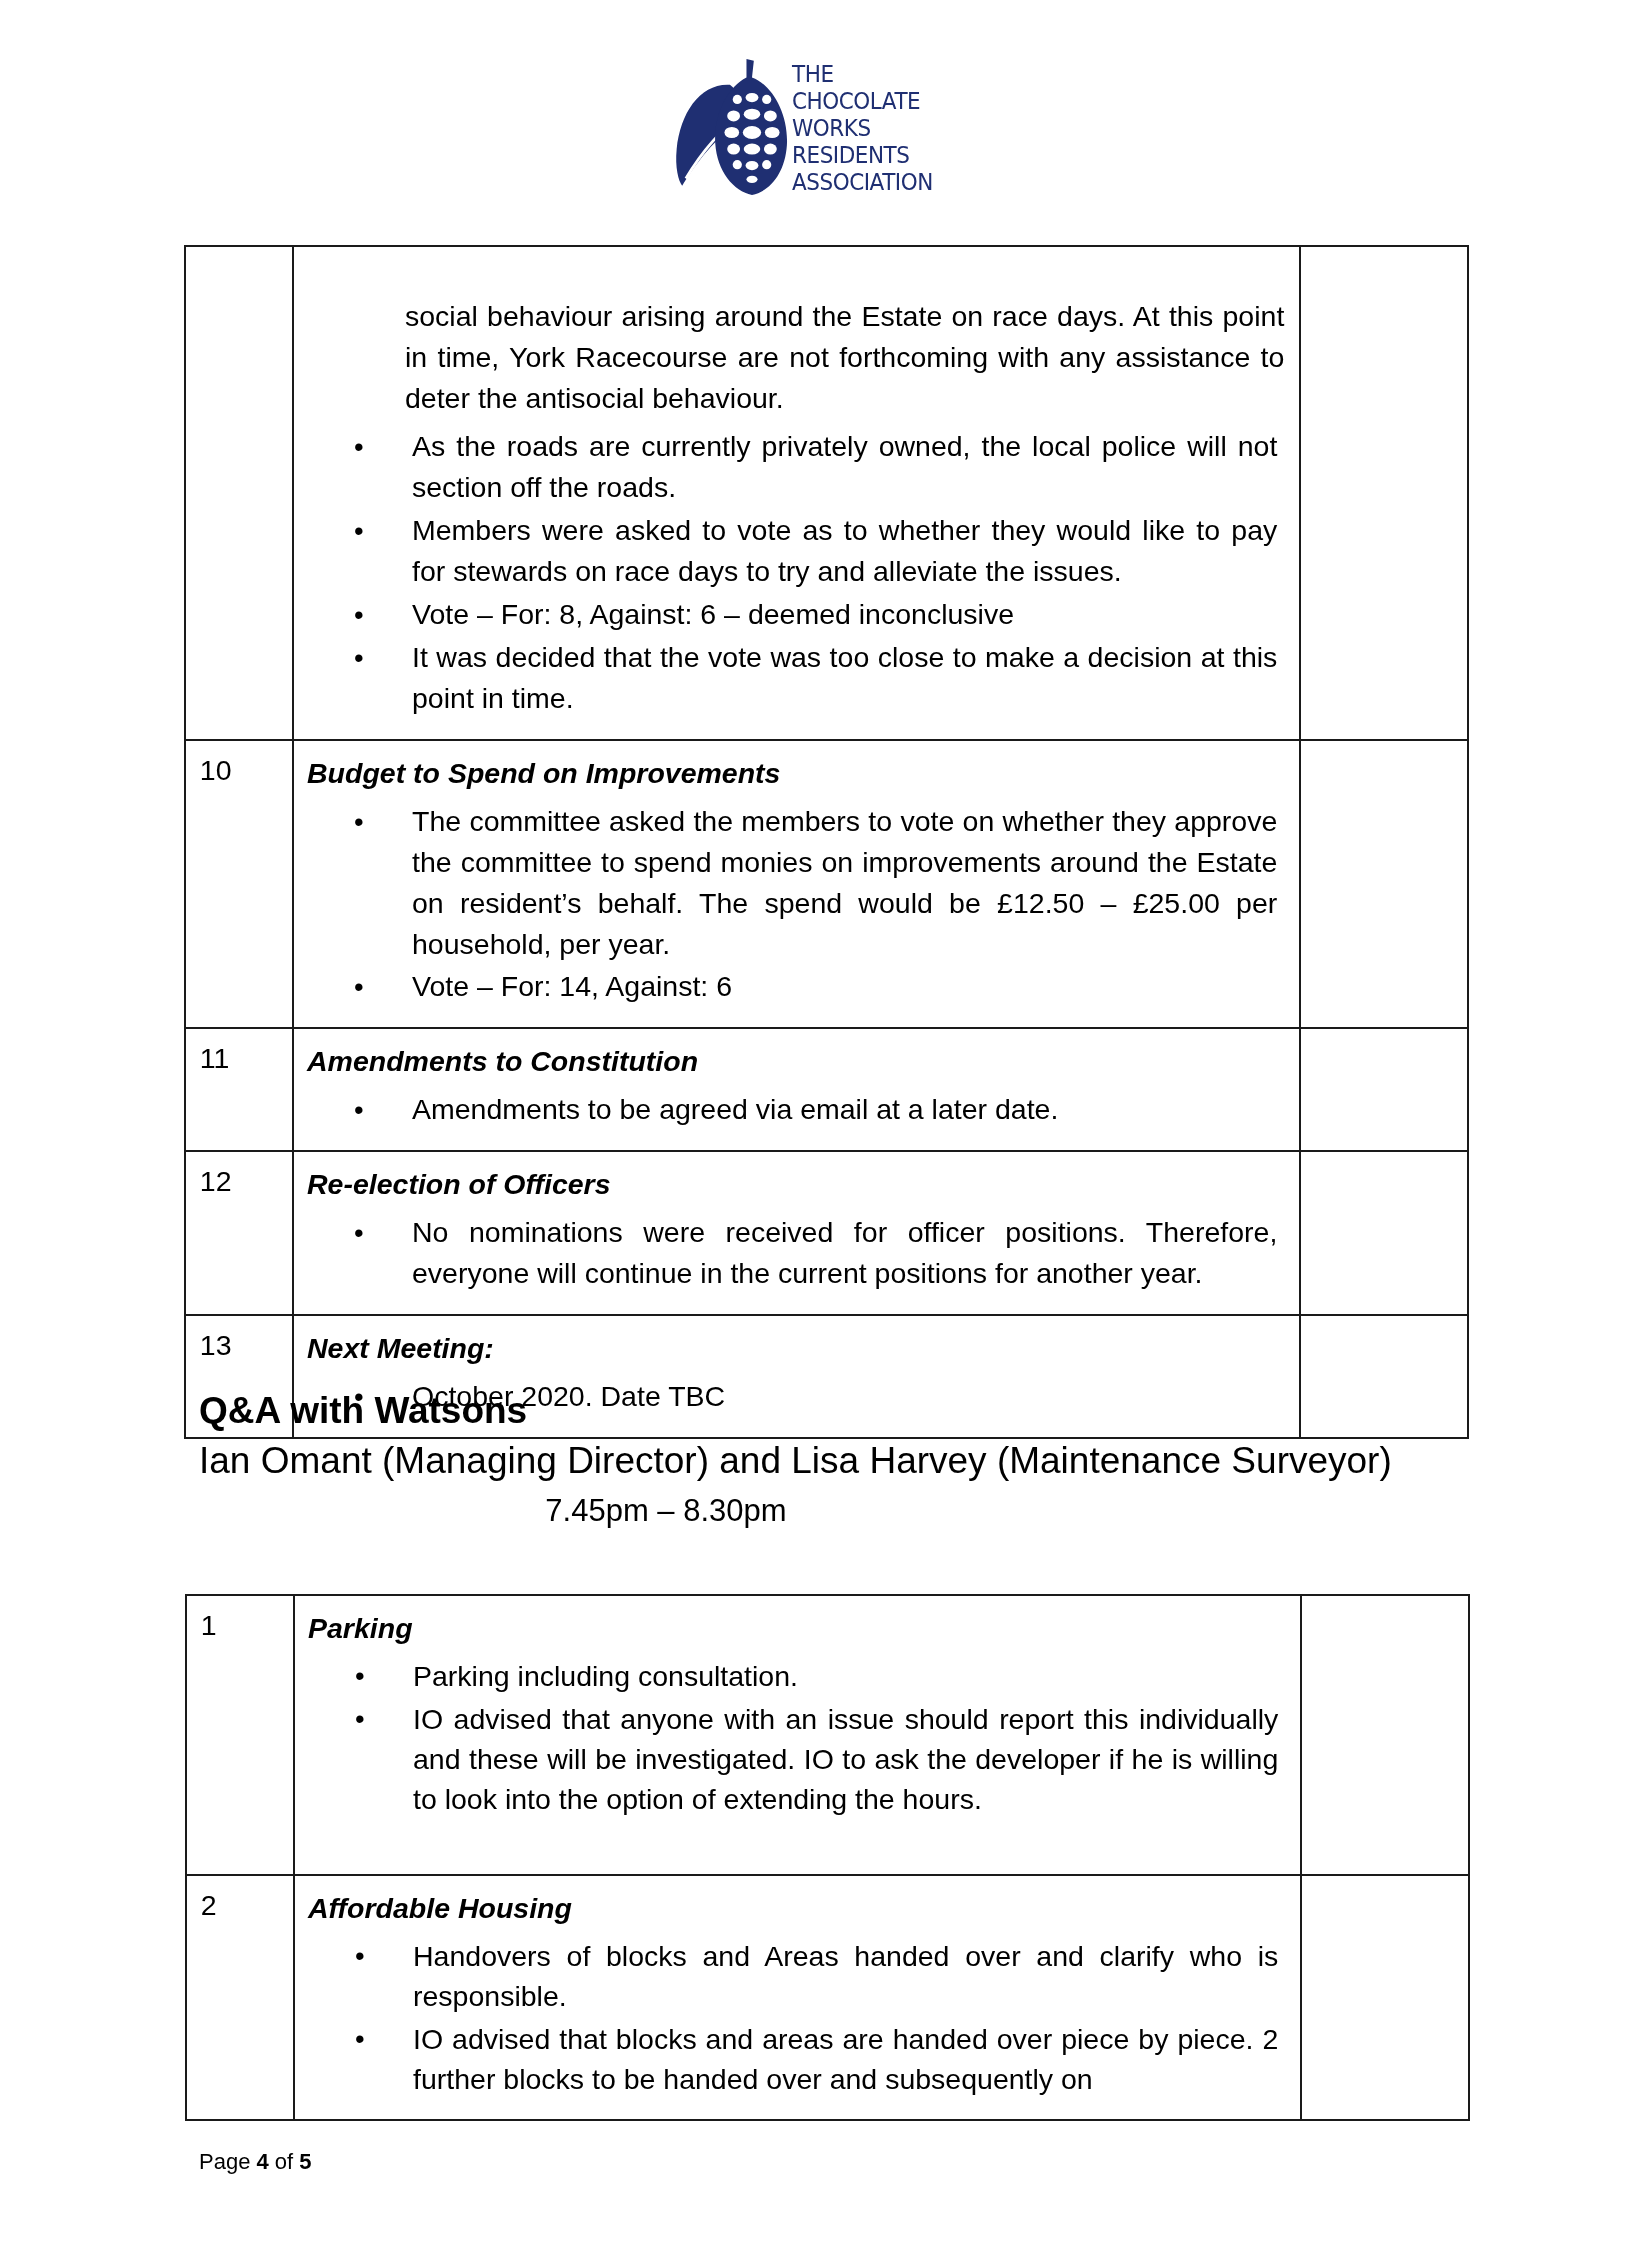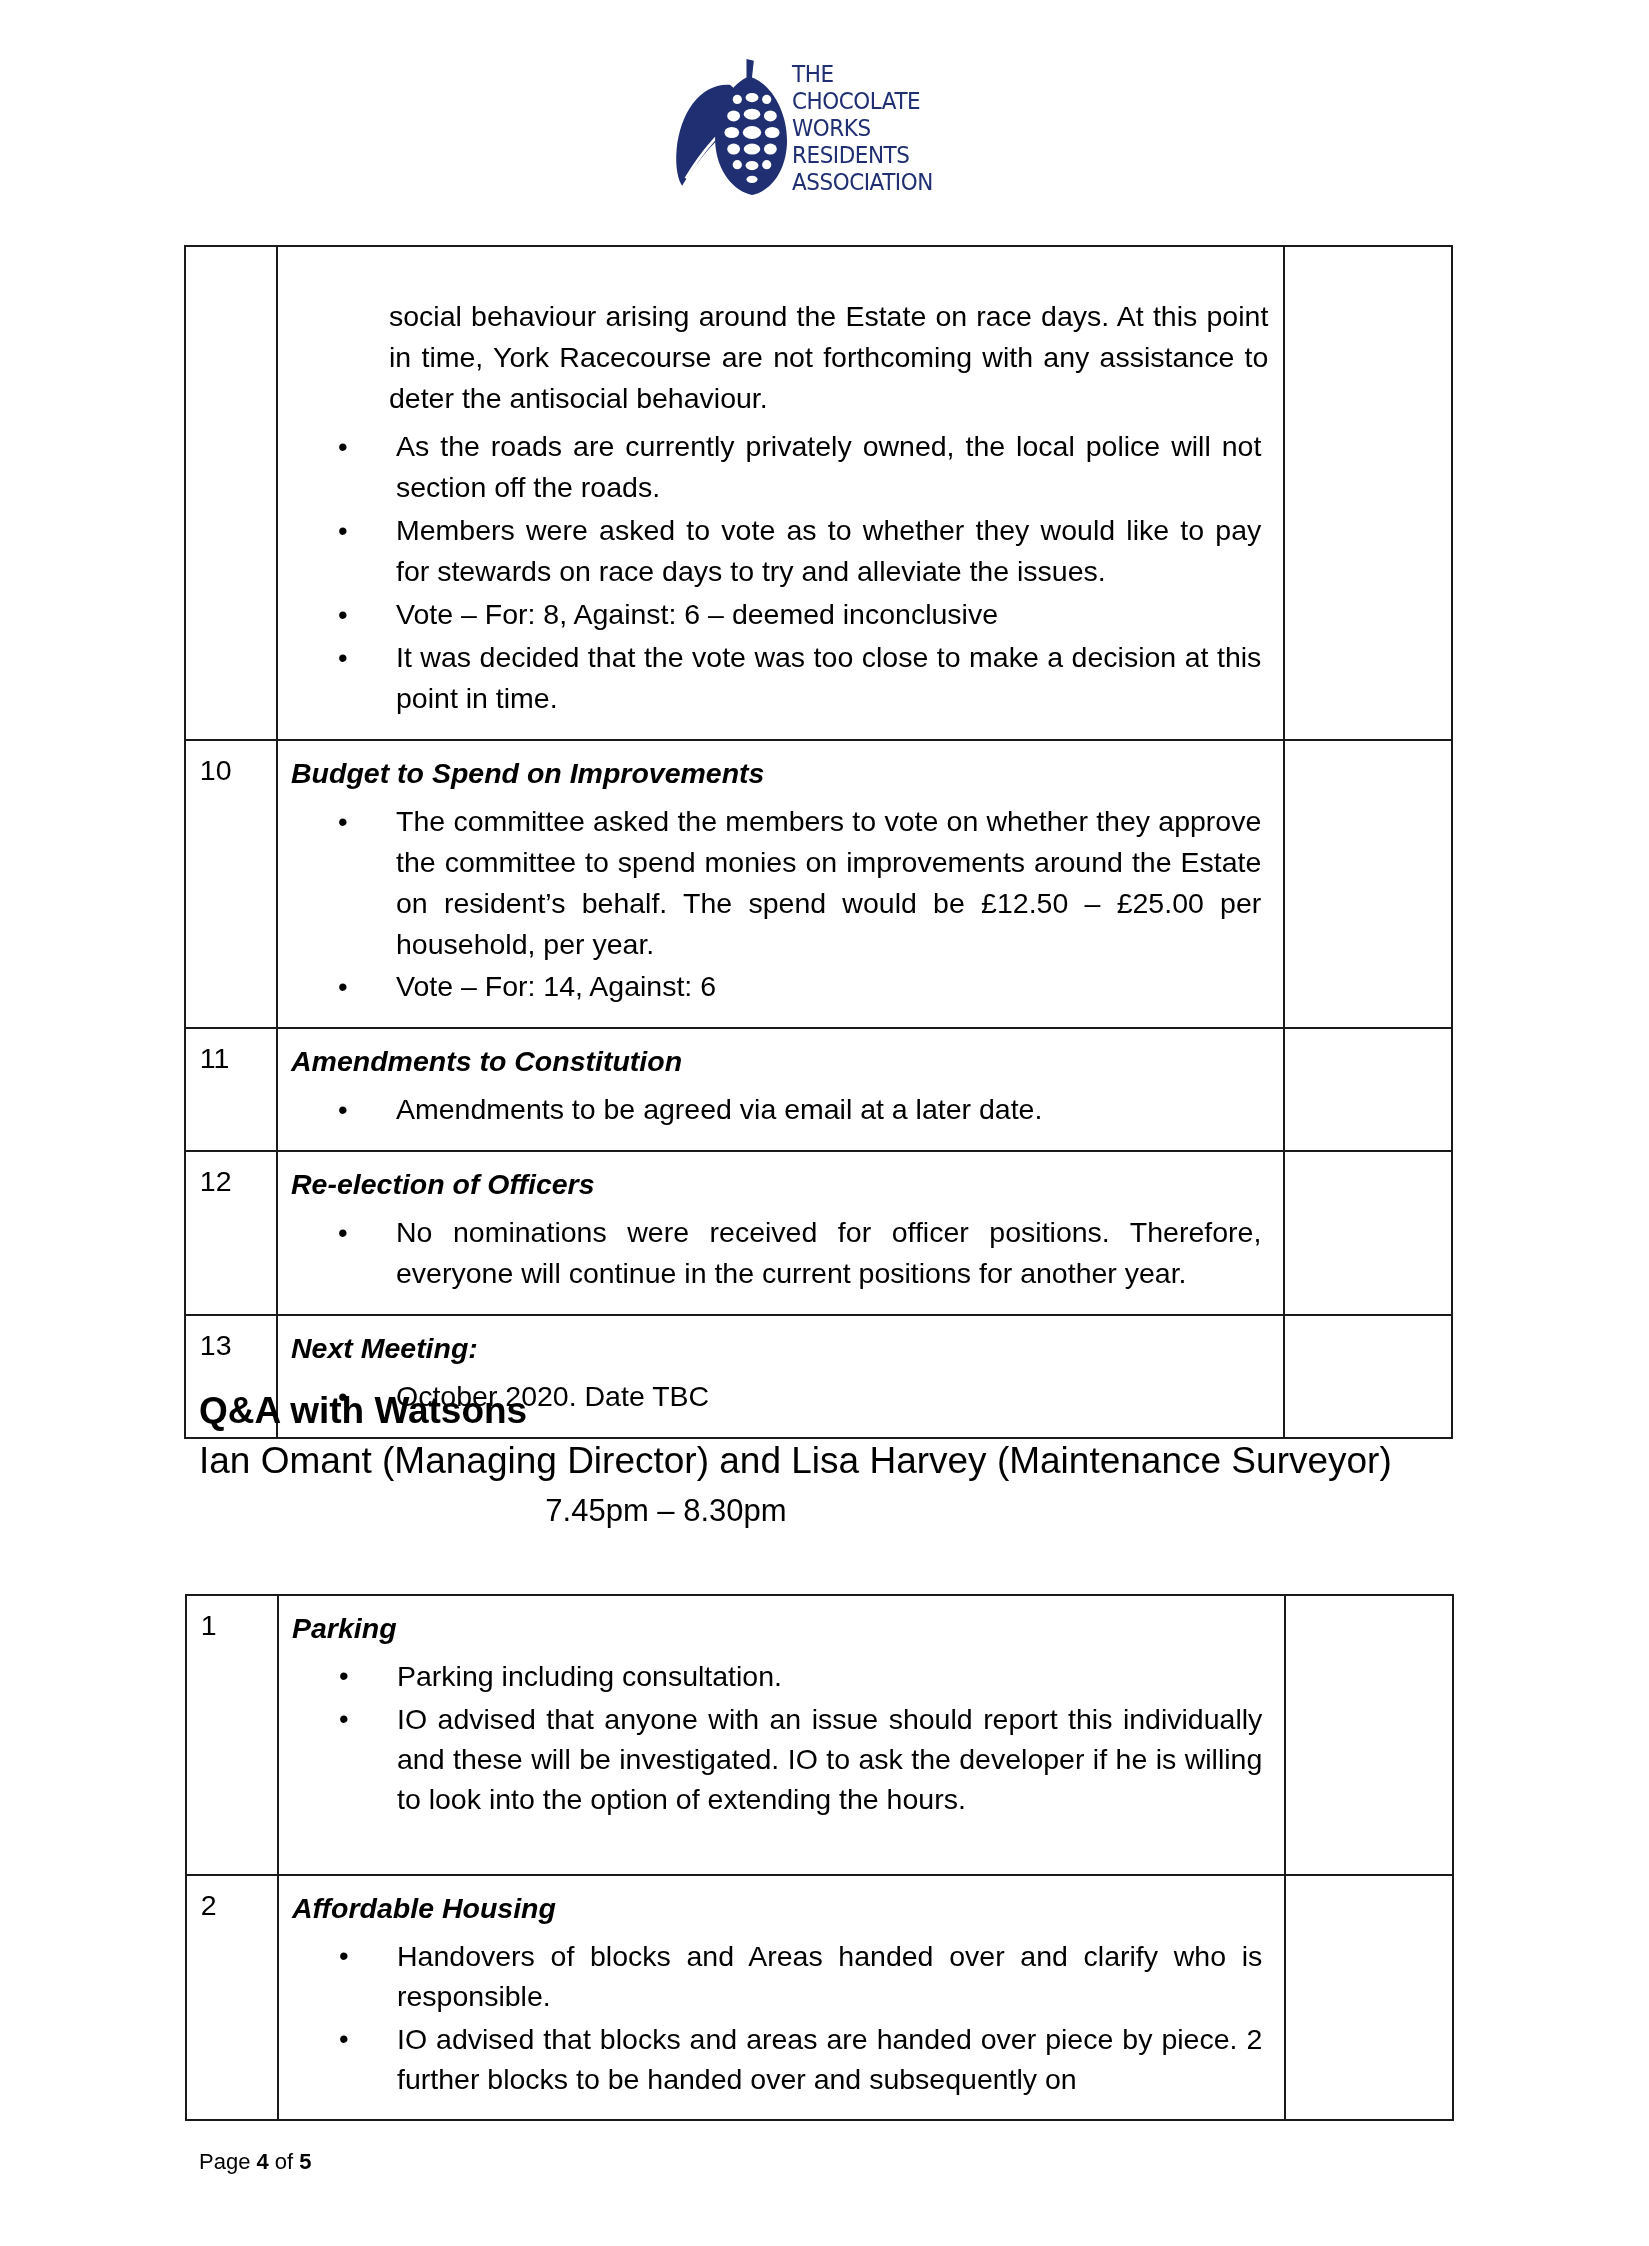--- a/index.html
+++ b/index.html
@@ -9,21 +9,21 @@
   .logo svg { position:absolute; left:0; top:0; }
   .logo-text { position:absolute; left:119px; top:3.7px; color:#1f2f72;
                font-family:"DejaVu Sans", sans-serif; font-size:23.4px; line-height:27px;
                letter-spacing:-0.5px; transform:scaleX(0.92); transform-origin:left top; }
   .logo-text div { white-space:nowrap; }
 
   table.minutes { position:absolute; border-collapse:collapse; }
   table.minutes td { border:2.8px solid #1a1a1a; vertical-align:top; padding:0; }
   .t1 { left:184px; top:245px; }
   .t2 { left:185px; top:1594px; }
-  td.num { width:92px; font-size:28.5px; padding:13px 0 0 13.8px !important; box-sizing:border-box; }
+  td.num { width:108px; font-size:28.5px; padding:13px 0 0 13.8px !important; box-sizing:border-box; }
   td.body { width:1007px; box-sizing:border-box; padding:11px 14.7px 13px 13px !important; }
   td.act { width:166px; }
   .title { font-weight:bold; font-size:28.5px; line-height:42px;font-style:italic; }
   ul { list-style:none; margin:7px; padding:0; }
   li { position:relative; padding-left:98px; font-size:28.5px; line-height:41px;
        text-align:justify; margin:0 0 1.8px 0; }
   li::before { content:"•"; position:absolute; left:40px; top:0; font-size:27.5px; }
   .t2 li { line-height:40px; margin-bottom:2.8px; }
   .cont { padding-left:98px; font-size:28.5px; line-height:41px; text-align:justify;margin-top:41px; }
 

